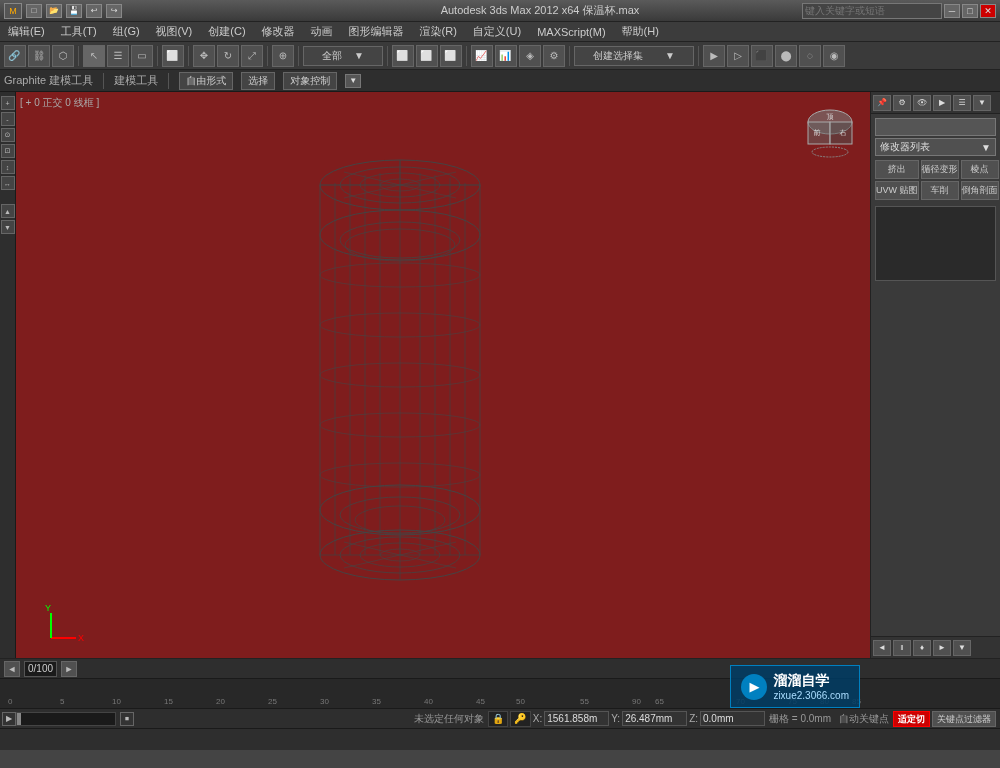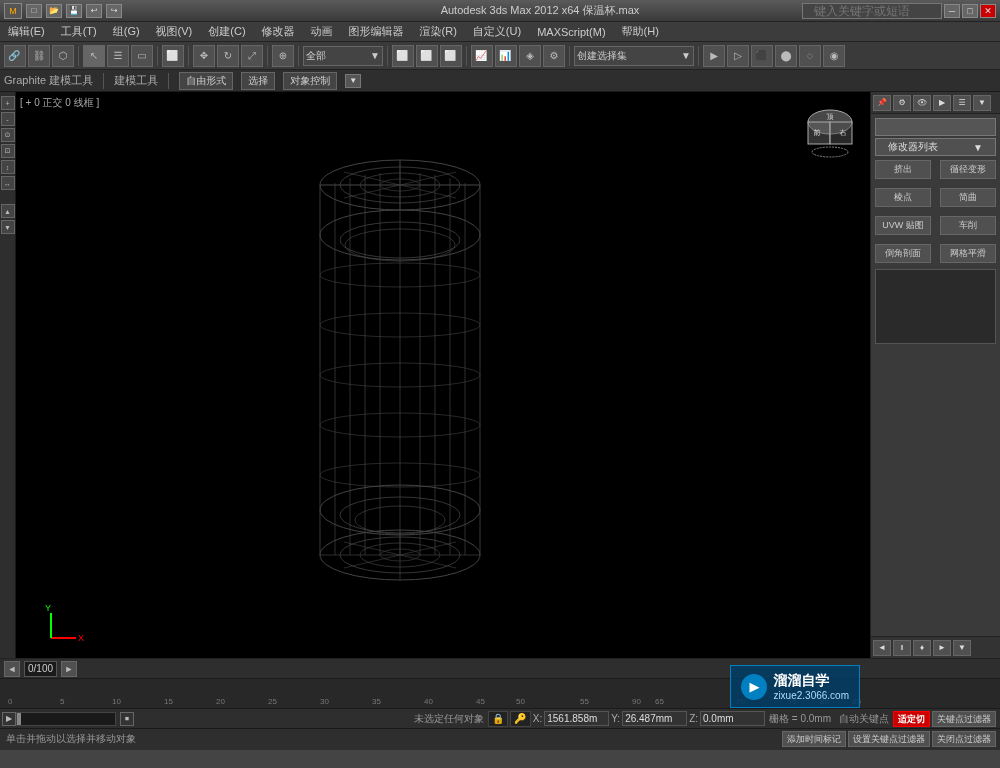--- a/index.html
+++ b/index.html
@@ -103,21 +103,21 @@
       background: #555;
       margin: 0 2px;
       flex-shrink: 0;
     }
     .tb-combo {
       height: 20px;
       background: #444;
       border: 1px solid #666;
       color: #ccc;
       font-size: 10px;
-      padding: 0 2px;
+      padding: 0 18px;
       display: flex;
       align-items: center;
     }
     .tb-combo-wide { width: 80px; }
 
     
     #graphite-toolbar {
       height: 22px;
       background: #2e2e2e;
       display: flex;
@@ -147,21 +147,21 @@
       border: 1px solid #777;
       display: flex;
       align-items: center;
       justify-content: center;
       font-size: 8px;
     }
 
     
     #viewport {
       flex: 1;
-      background: #000000;
+      background: #7f1d1d;
       position: relative;
       overflow: hidden;
     }
     #viewport-label {
       position: absolute;
       top: 4px;
       left: 4px;
       color: #aaa;
       font-size: 10px;
       z-index: 2;
@@ -218,28 +218,28 @@
       padding: 0 2px;
     }
     #rp-dropdown {
       margin: 2px 4px;
       height: 18px;
       background: #505050;
       border: 1px solid #777;
       display: flex;
       align-items: center;
       justify-content: space-between;
-      padding: 0 12px;
+      padding: 0 4px;
       font-size: 10px;
       cursor: pointer;
     }
     #rp-buttons {
       display: grid;
-      grid-template-columns: 1fr 1fr;
-      gap: 9px;
+      grid-template-columns: 1fr 1fr 1fr 1fr;
+      gap: 2px;
       padding: 2px 4px;
     }
     .rp-action-btn {
       background: #505050;
       border: 1px solid #666;
       color: #ccc;
       font-size: 9px;
       padding: 2px 0;
       text-align: center;
       cursor: pointer;
@@ -406,21 +406,21 @@
     <div class="win-btn" style="background:#555;width:18px;height:16px;font-size:9px;color:#fa0;">M</div>
 
     <div class="win-btn" style="font-size:8px;">□</div>
     <div class="win-btn" style="font-size:8px;">📂</div>
     <div class="win-btn" style="font-size:8px;">💾</div>
     <div class="win-btn" style="font-size:8px;">↩</div>
     <div class="win-btn" style="font-size:8px;">↪</div>
   </div>
   <div class="title-center">Autodesk 3ds Max  2012 x64  保温杯.max</div>
   <div class="title-right">
-    <input type="text" style="width: 140px; height: 16px; background: rgb(68, 68, 68); border: 1px solid rgb(119, 119, 119); color: rgb(204, 204, 204); font-size: 12px; padding: 0px 11px;" placeholder="键入关键字或短语">
+    <input type="text" style="width: 140px; height: 16px; background: rgb(68, 68, 68); border: 1px solid rgb(119, 119, 119); color: rgb(204, 204, 204); font-size: 10px; padding: 0px 2px;" placeholder="键入关键字或短语">
     <div class="win-btn">─</div>
     <div class="win-btn">□</div>
     <div class="win-btn close">✕</div>
   </div>
 </div>
 
 <div id="menubar">
   <div class="menu-item">编辑(E)</div>
   <div class="menu-item">工具(T)</div>
   <div class="menu-item">组(G)</div>
@@ -696,27 +696,20 @@
       <span class="coord-label">Y:</span>
       <input class="coord-val" type="text" value="26.487mm" style="">
       <span class="coord-label">Z:</span>
       <input class="coord-val" type="text" value="0.0mm" style="">
     </div>
     <span class="status-text">栅格 = 0.0mm</span>
     <span class="status-text">自动关键点</span>
     <div class="status-btn" style="background:#c00;color:#fff;border-color:#f00;font-weight:bold;">适定切</div>
     <div class="status-btn">关键点过滤器</div>
   </div>
-  <div id="status-row2">
-    <span class="status-text">单击并拖动以选择并移动对象</span>
-    <div style="flex:1;"></div>
-    <div class="status-btn">添加时间标记</div>
-    <div class="status-btn">设置关键点过滤器</div>
-    <div class="status-btn">关闭点过滤器</div>
-  </div>
 </div>
 
 <div id="watermark" style="position:fixed;bottom:60px;right:140px;background:rgba(0,60,100,0.85);border:1px solid #0080c0;padding:6px 10px;display:flex;align-items:center;gap:6px;z-index:10;">
   <div class="wm-icon" style="width:26px;height:26px;border-radius:50%;background:#0080c0;display:flex;align-items:center;justify-content:center;font-size:13px;color:white;">
     <span>▶</span>
   </div>
   <div>
     <div style="color:#fff;font-size:14px;font-weight:bold;">溜溜自学</div>
     <div style="color:#aaddff;font-size:10px;">zixue2.3066.com</div>
   </div>

